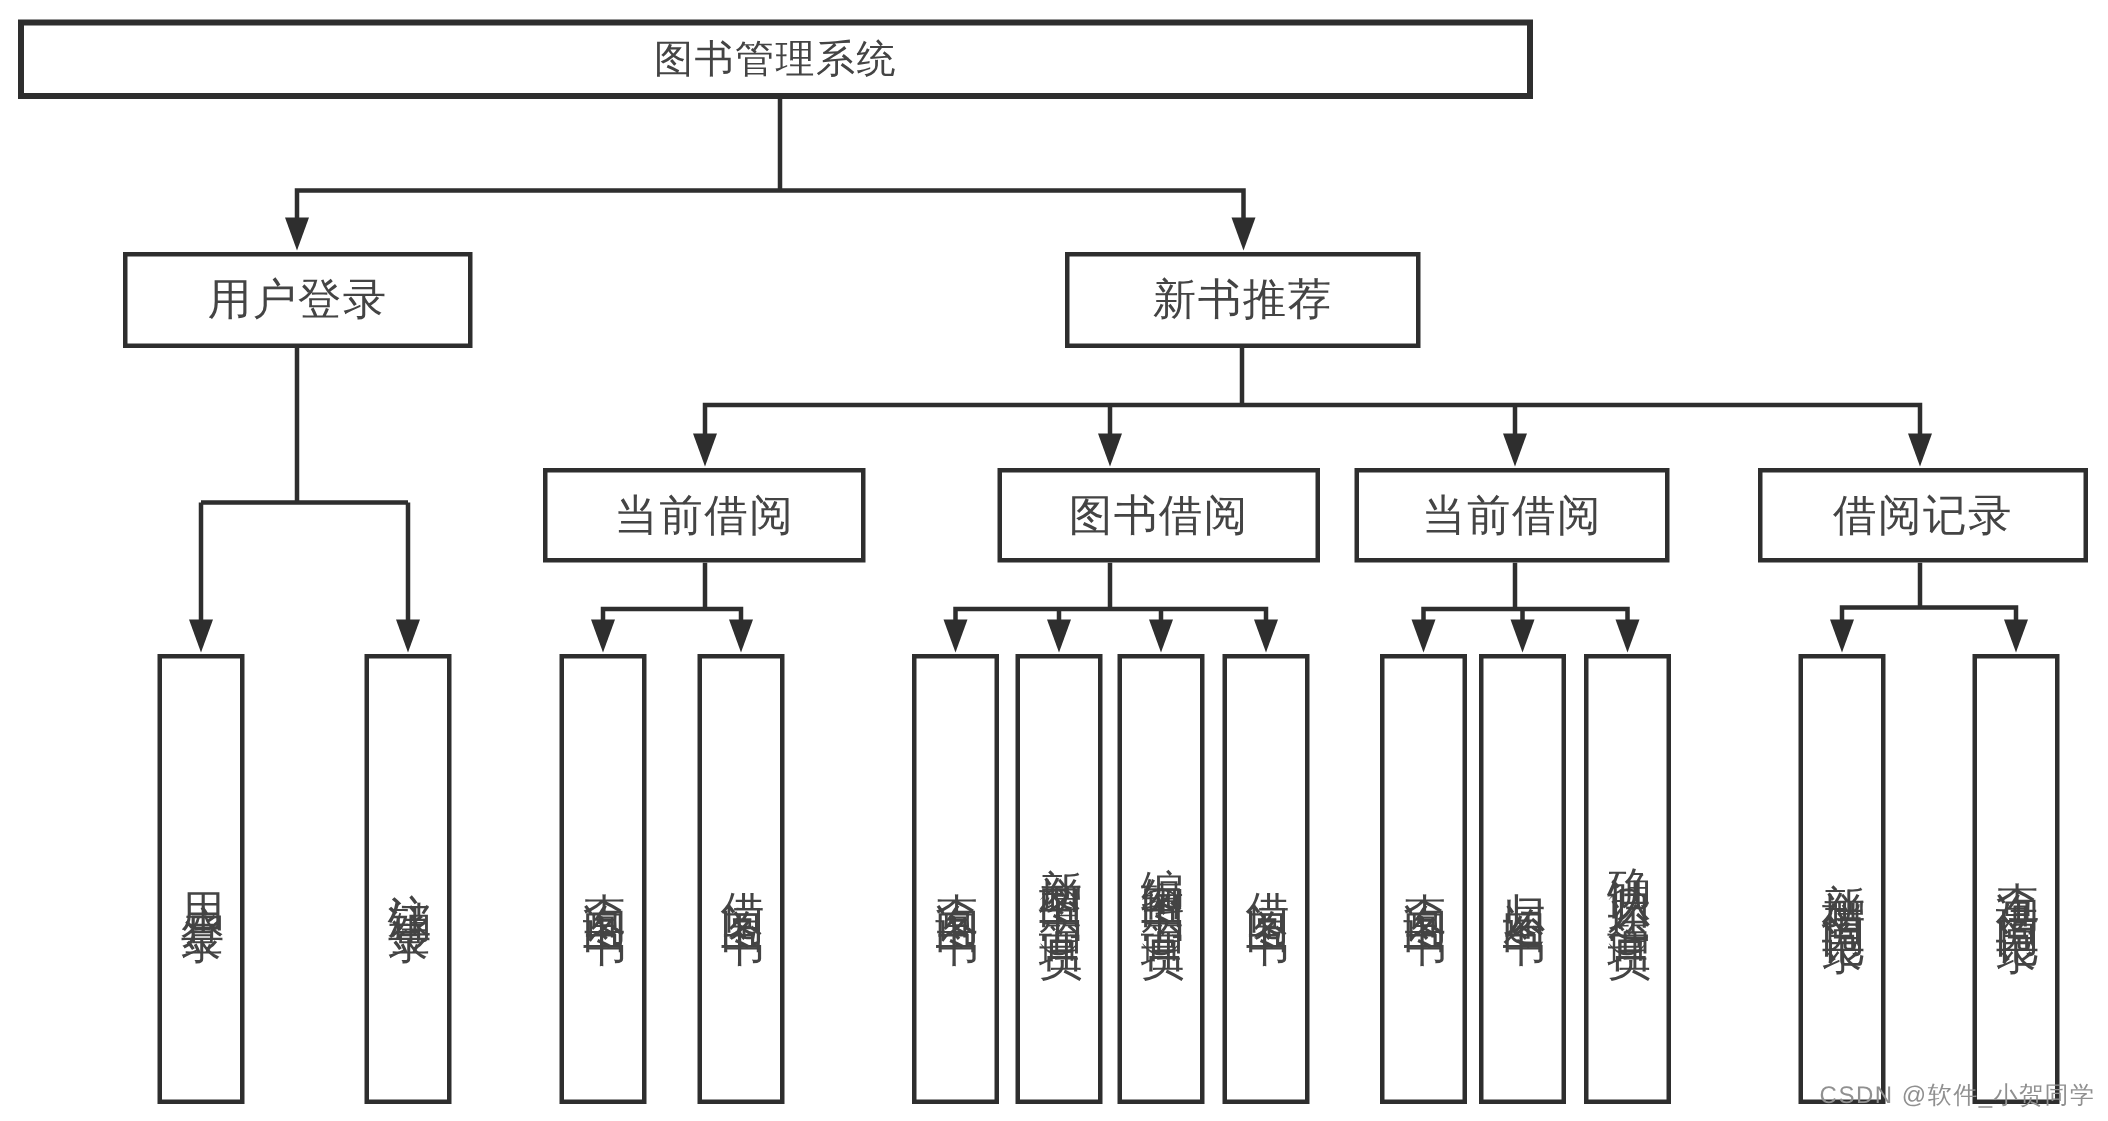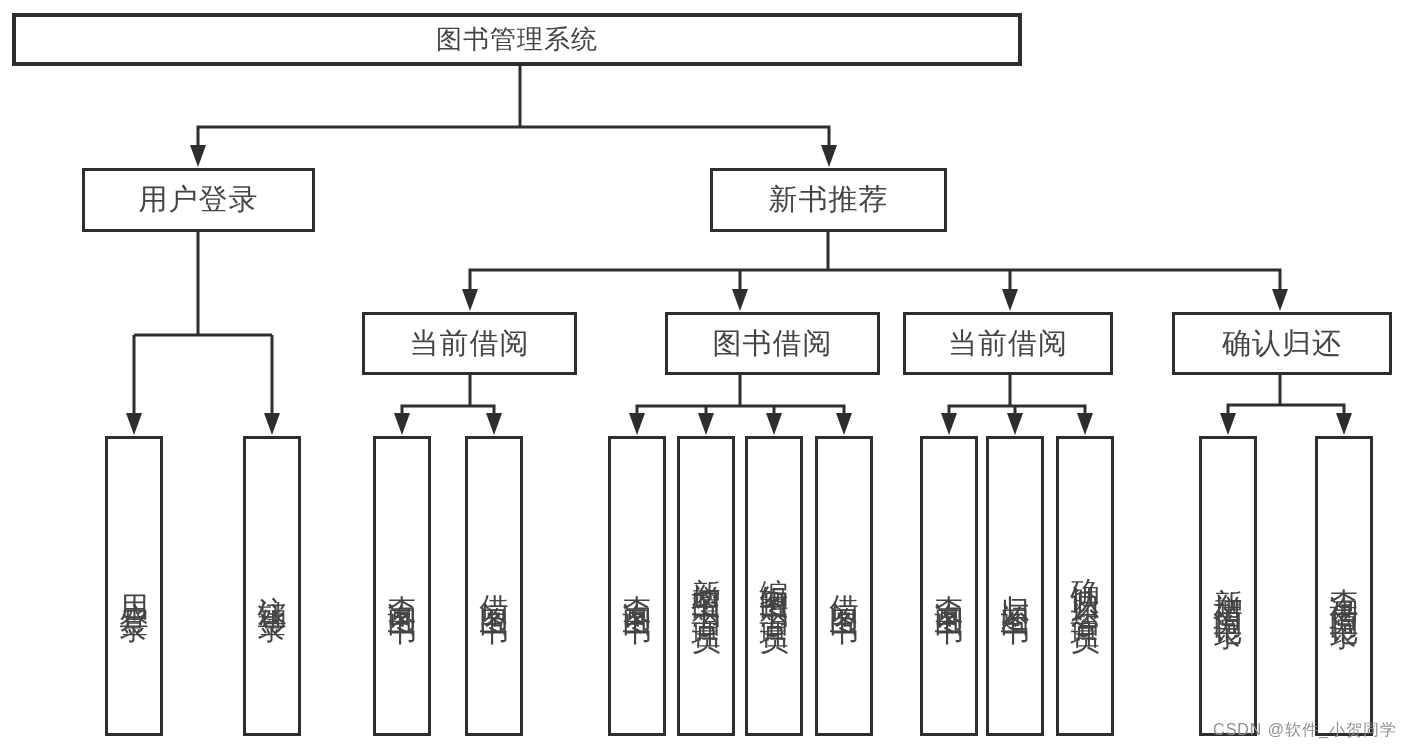--- a/index.html
+++ b/index.html
@@ -122,21 +122,21 @@
   <div class="box" id="b-newbook">
     <span>当前借阅</span>
   </div>
   <div class="box" id="b-borrow">
     <span>图书借阅</span>
   </div>
   <div class="box" id="b-current">
     <span>当前借阅</span>
   </div>
   <div class="box" id="b-records">
-    <span>确认归还</span>
+    <span>借阅记录</span>
   </div>
 
   <div class="box leaf" id="b-l0">
     <span class="vtext">用户登录</span>
   </div>
   <div class="box leaf" id="b-l1">
     <span class="vtext">注销登录</span>
   </div>
   <div class="box leaf" id="b-l2">
     <span class="vtext">查询图书</span>

